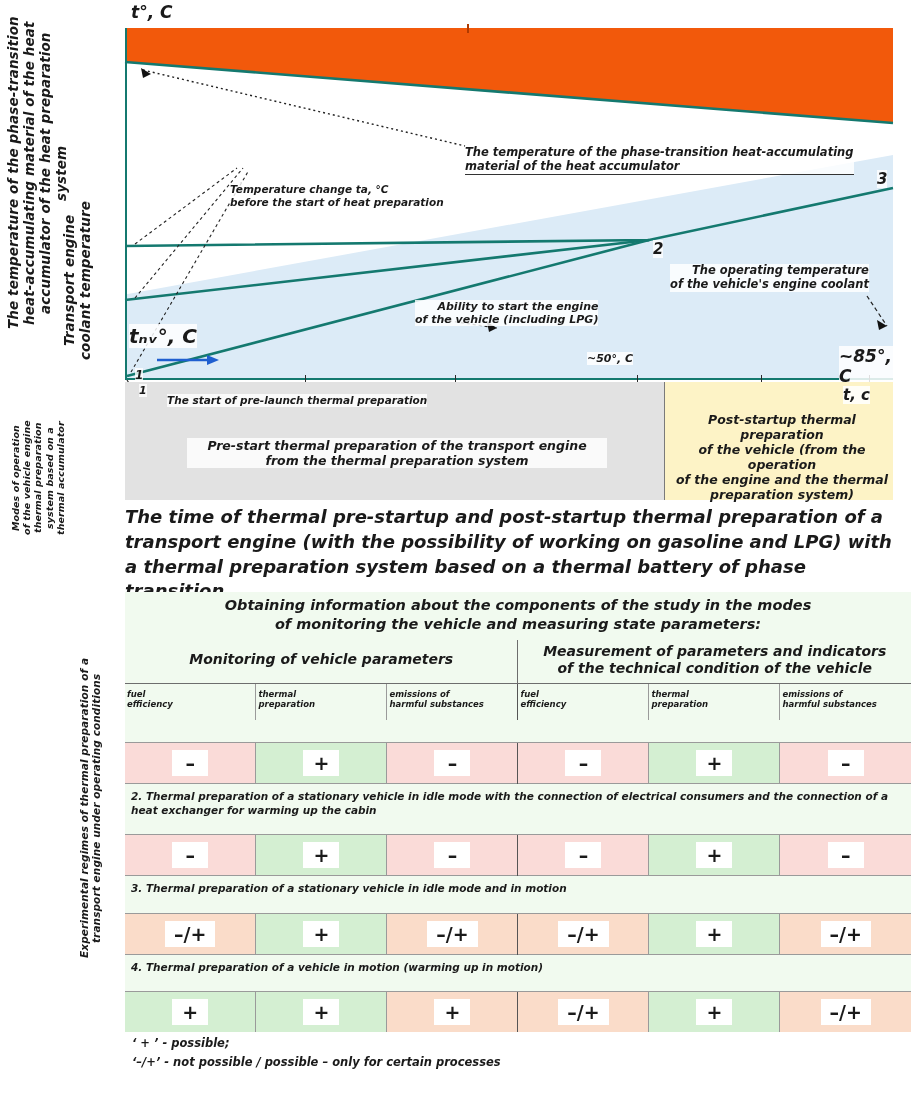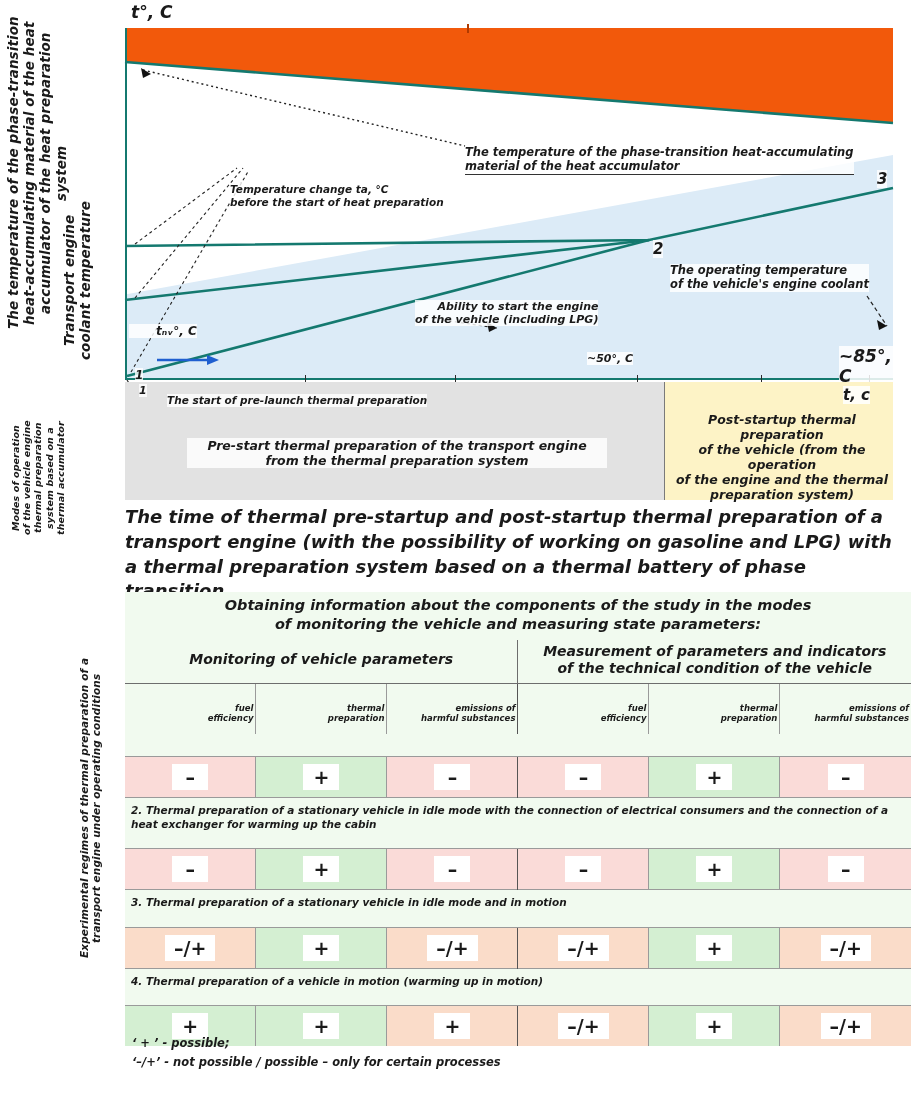--- a/index.html
+++ b/index.html
@@ -50,21 +50,21 @@
      background:#f1faef;}
   #tblTitle{font-style:italic;font-weight:600;font-size:14.5px;line-height:1.3;
      text-align:center;padding:4px 0 6px;white-space:pre-line;}
   table{border-collapse:collapse;width:100%;table-layout:fixed;}
   th,td{padding:0;margin:0;vertical-align:middle;}
   .grp{font-style:italic;font-weight:600;font-size:14px;line-height:1.22;
        text-align:center;padding:3px 6px 6px;white-space:pre-line;
        border-bottom:1.6px solid #6d6d6d;}
   .grp.left{border-right:1.2px solid #6d6d6d;}
   .sub{font-style:italic;font-weight:600;font-size:8.5px;line-height:1.25;
-       text-align:right;padding:19px 2px 10px;white-space:pre-line;
+       text-align:left;padding:5px 2px 10px;white-space:pre-line;
        border-right:1px solid #9a9a9a;}
   .sub.last{border-right:none;}
   .sub.mid{border-right:1.4px solid #555;}
   .val{height:40px;text-align:center;font-weight:700;font-size:19px;
        position:relative;}
   .val.mid{border-left:1.4px solid #555;}
   .val.sep{border-left:1px solid #9a9a9a;}
   .chip{display:inline-block;background:#ffffff;padding:2px 9px;min-width:18px;}
   .rowlabel{font-style:italic;font-weight:600;font-size:10.5px;line-height:1.35;
      padding:5px 4px 17px 6px;white-space:pre-line;border-top:1px solid #9a9a9a;
@@ -128,32 +128,32 @@
 
   <div class="tickTop" style="left:342px;"></div>
   <div class="tick" style="left:180px;"></div>
   <div class="tick" style="left:330px;"></div>
   <div class="tick" style="left:512px;"></div>
   <div class="tick" style="left:636px;"></div>
   <div class="tick" style="left:744px;"></div>
 
   <div class="axname" style="left:6px;top:-26px;font-size:17px;">t°, C</div>
 
-  <div class="axname" style="left:4px;top:296px;font-size:12px;padding-left:27px;">tₙᵥ°, C</div>
+  <div class="axname" style="left:4px;top:296px;font-size:20px;">tₙᵥ°, C</div>
 
   <div class="cap" style="left:340px;top:108px;font-size:11.5px;border-bottom:1px solid #333;margin-top:10px;">The temperature of the phase-transition heat-accumulating
 material of the heat accumulator</div>
 
   <div class="cap" style="left:105px;top:155px;font-size:10.5px;">Temperature change ta, °C
 before the start of heat preparation</div>
 
   <div class="cap" style="left:290px;top:272px;font-size:11px;text-align:right;">Ability to start the engine
 of the vehicle (including LPG)</div>
 
-  <div class="cap" style="left:545px;top:236px;font-size:11.5px;text-align:left;">The operating temperature
+  <div class="cap" style="left:545px;top:236px;font-size:11.5px;text-align:right;">The operating temperature
 of the vehicle's engine coolant</div>
 
   <div class="ptlabel" style="left:10px;top:340px;font-size:12px;">1</div>
   <div class="ptlabel" style="left:528px;top:212px;font-size:15px;">2</div>
   <div class="ptlabel" style="left:752px;top:142px;font-size:15px;">3</div>
 
   <div class="axname" style="left:462px;top:324px;font-size:11px;">~50°, C</div>
   <div class="axname" style="left:714px;top:318px;font-size:17px;">~85°, C</div>
 </div>
 

